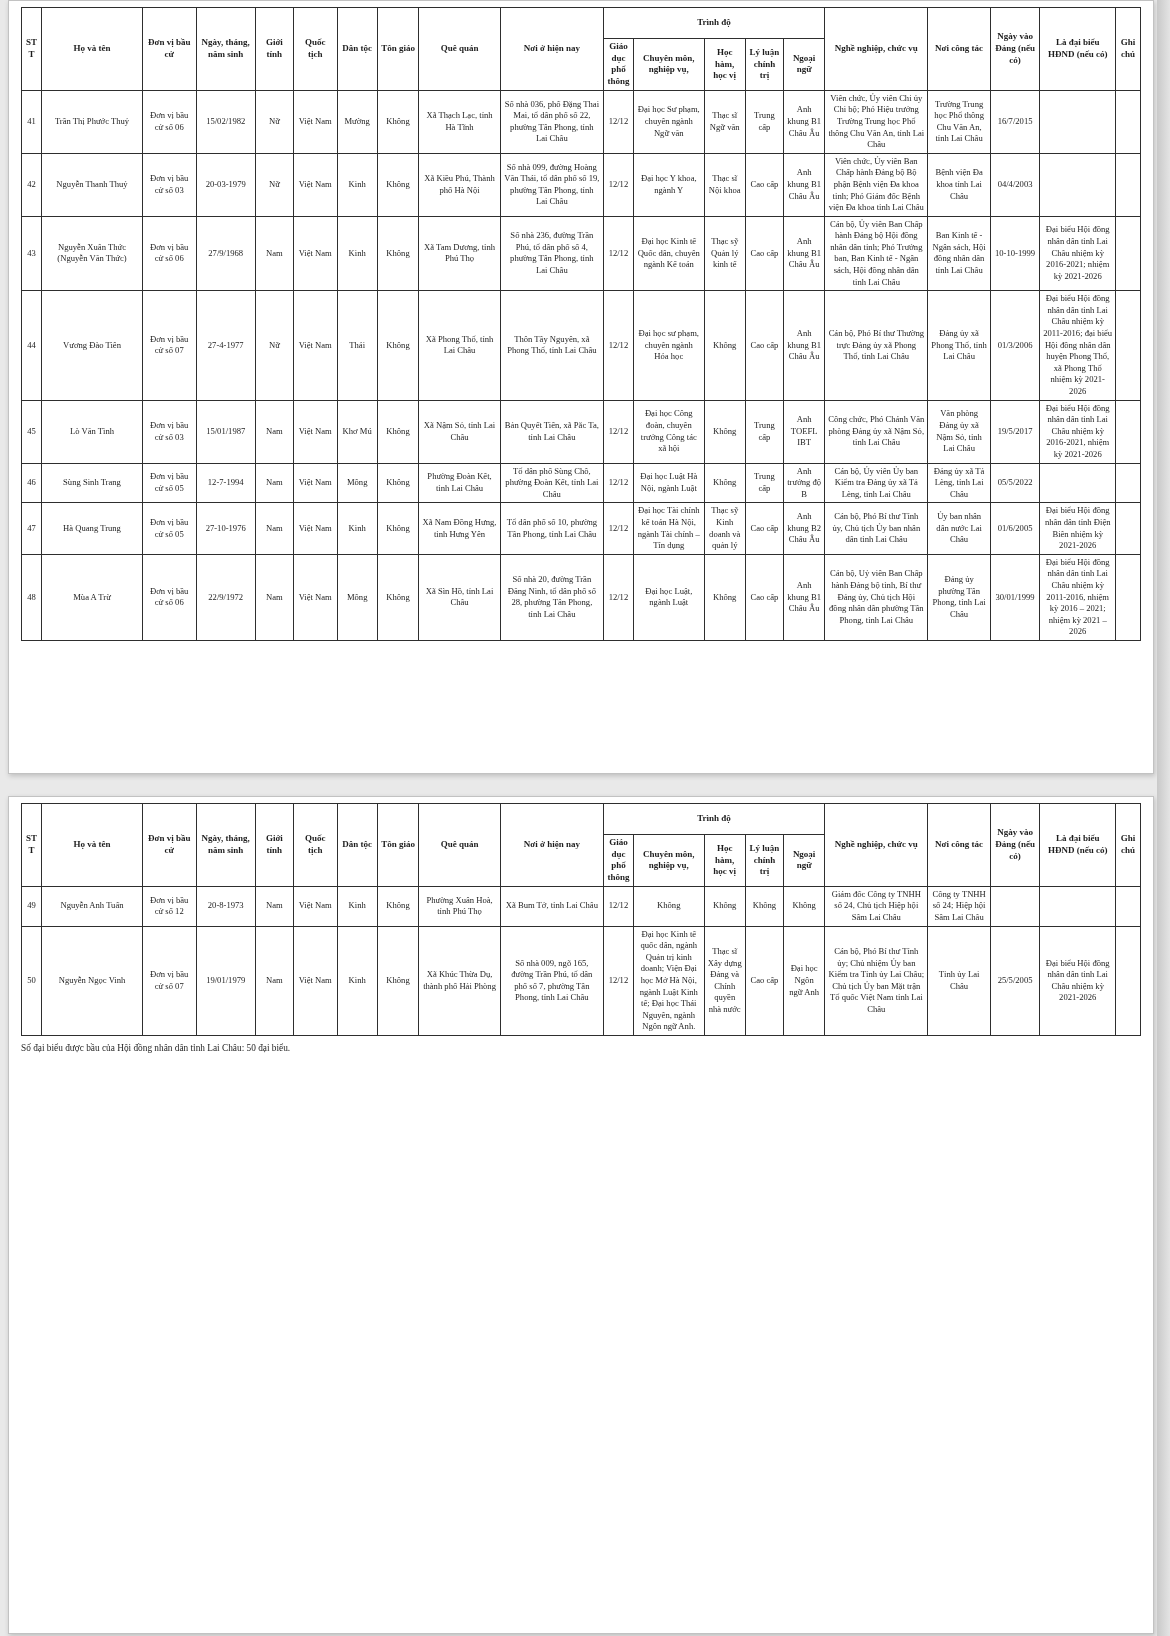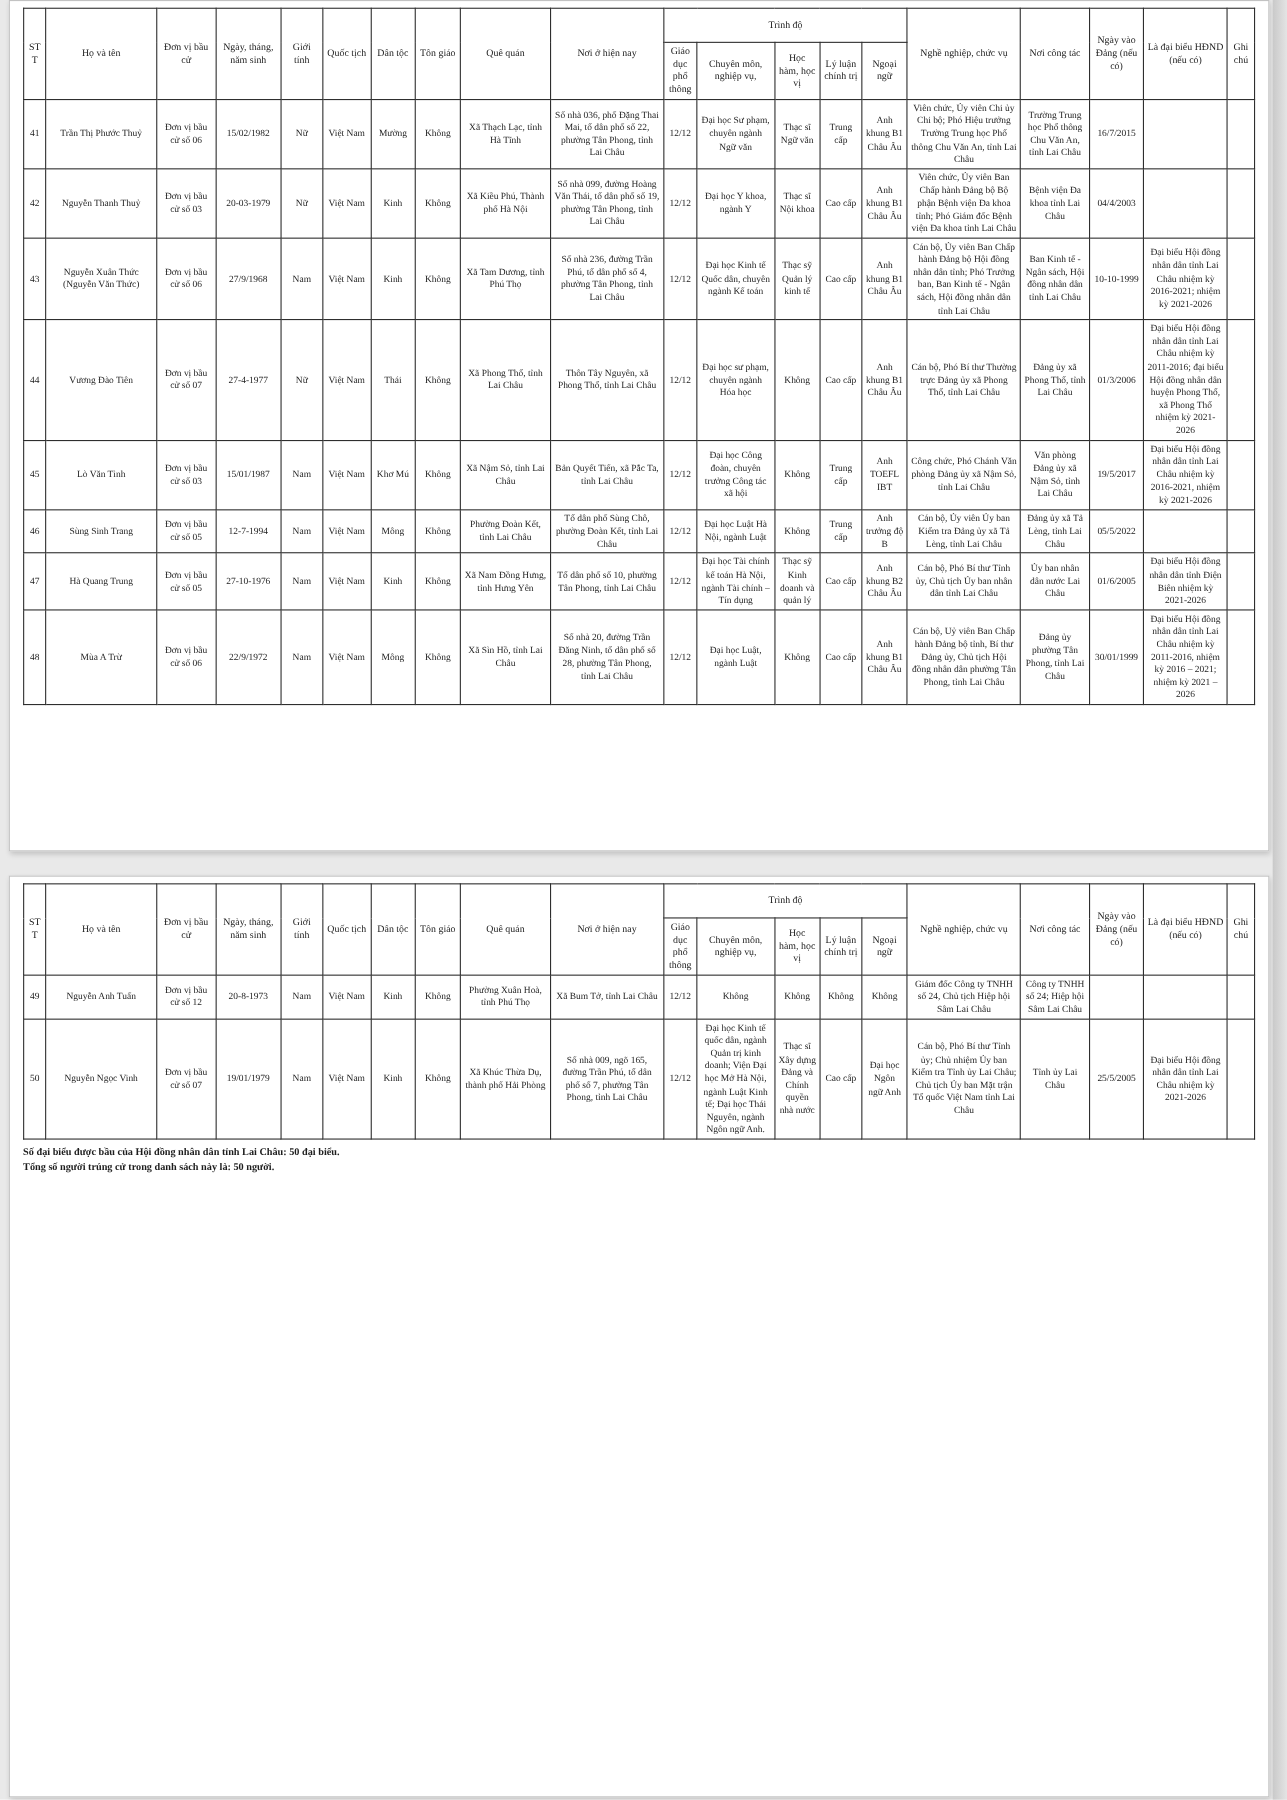--- a/index.html
+++ b/index.html
@@ -35,28 +35,28 @@
   table.delegates th, table.delegates td {
     border: 1px solid #2e2e2e;
     padding: 2px 3px;
     text-align: center;
     vertical-align: middle;
     font-size: 8.6px;
     line-height: 1.35;
     word-wrap: break-word;
   }
   table.delegates th {
-    font-weight: normal;
+    font-weight: bold;
     font-size: 9px;
     line-height: 1.3;
     text-align: center;
   }
   table.delegates thead tr:first-child th { height: 26px; }
 
-  .summary { margin-top: 6px; font-weight: bold; font-size: 9.3px; line-height: 1.5; }
+  .summary { margin-top: 6px; font-weight: normal; font-size: 9.3px; line-height: 1.5; }
   .signature {
     width: 230px;
     margin: 26px 118px 0 auto;
     text-align: center;
     font-weight: bold;
     font-size: 9.5px;
     line-height: 1.5;
   }
   .sign-name { margin-top: 82px; }
 </style>
@@ -391,19 +391,18 @@
             <td>Tỉnh ủy Lai Châu</td>
             <td>25/5/2005</td>
             <td>Đại biểu Hội đồng nhân dân tỉnh Lai Châu nhiệm kỳ 2021-2026</td>
             <td></td>
           </tr>
         </tbody>
       </table>
 
     <div class="summary">
       <div>Số đại biểu được bầu của Hội đồng nhân dân tỉnh Lai Châu: 50 đại biểu.</div>
-      <div>Tổng số người trúng cử trong danh sách này là: 50 người.</div>
     </div>
 
   </div>
 
   <div class="scroll-rail"></div>
 </div>
 
 </body></html>

